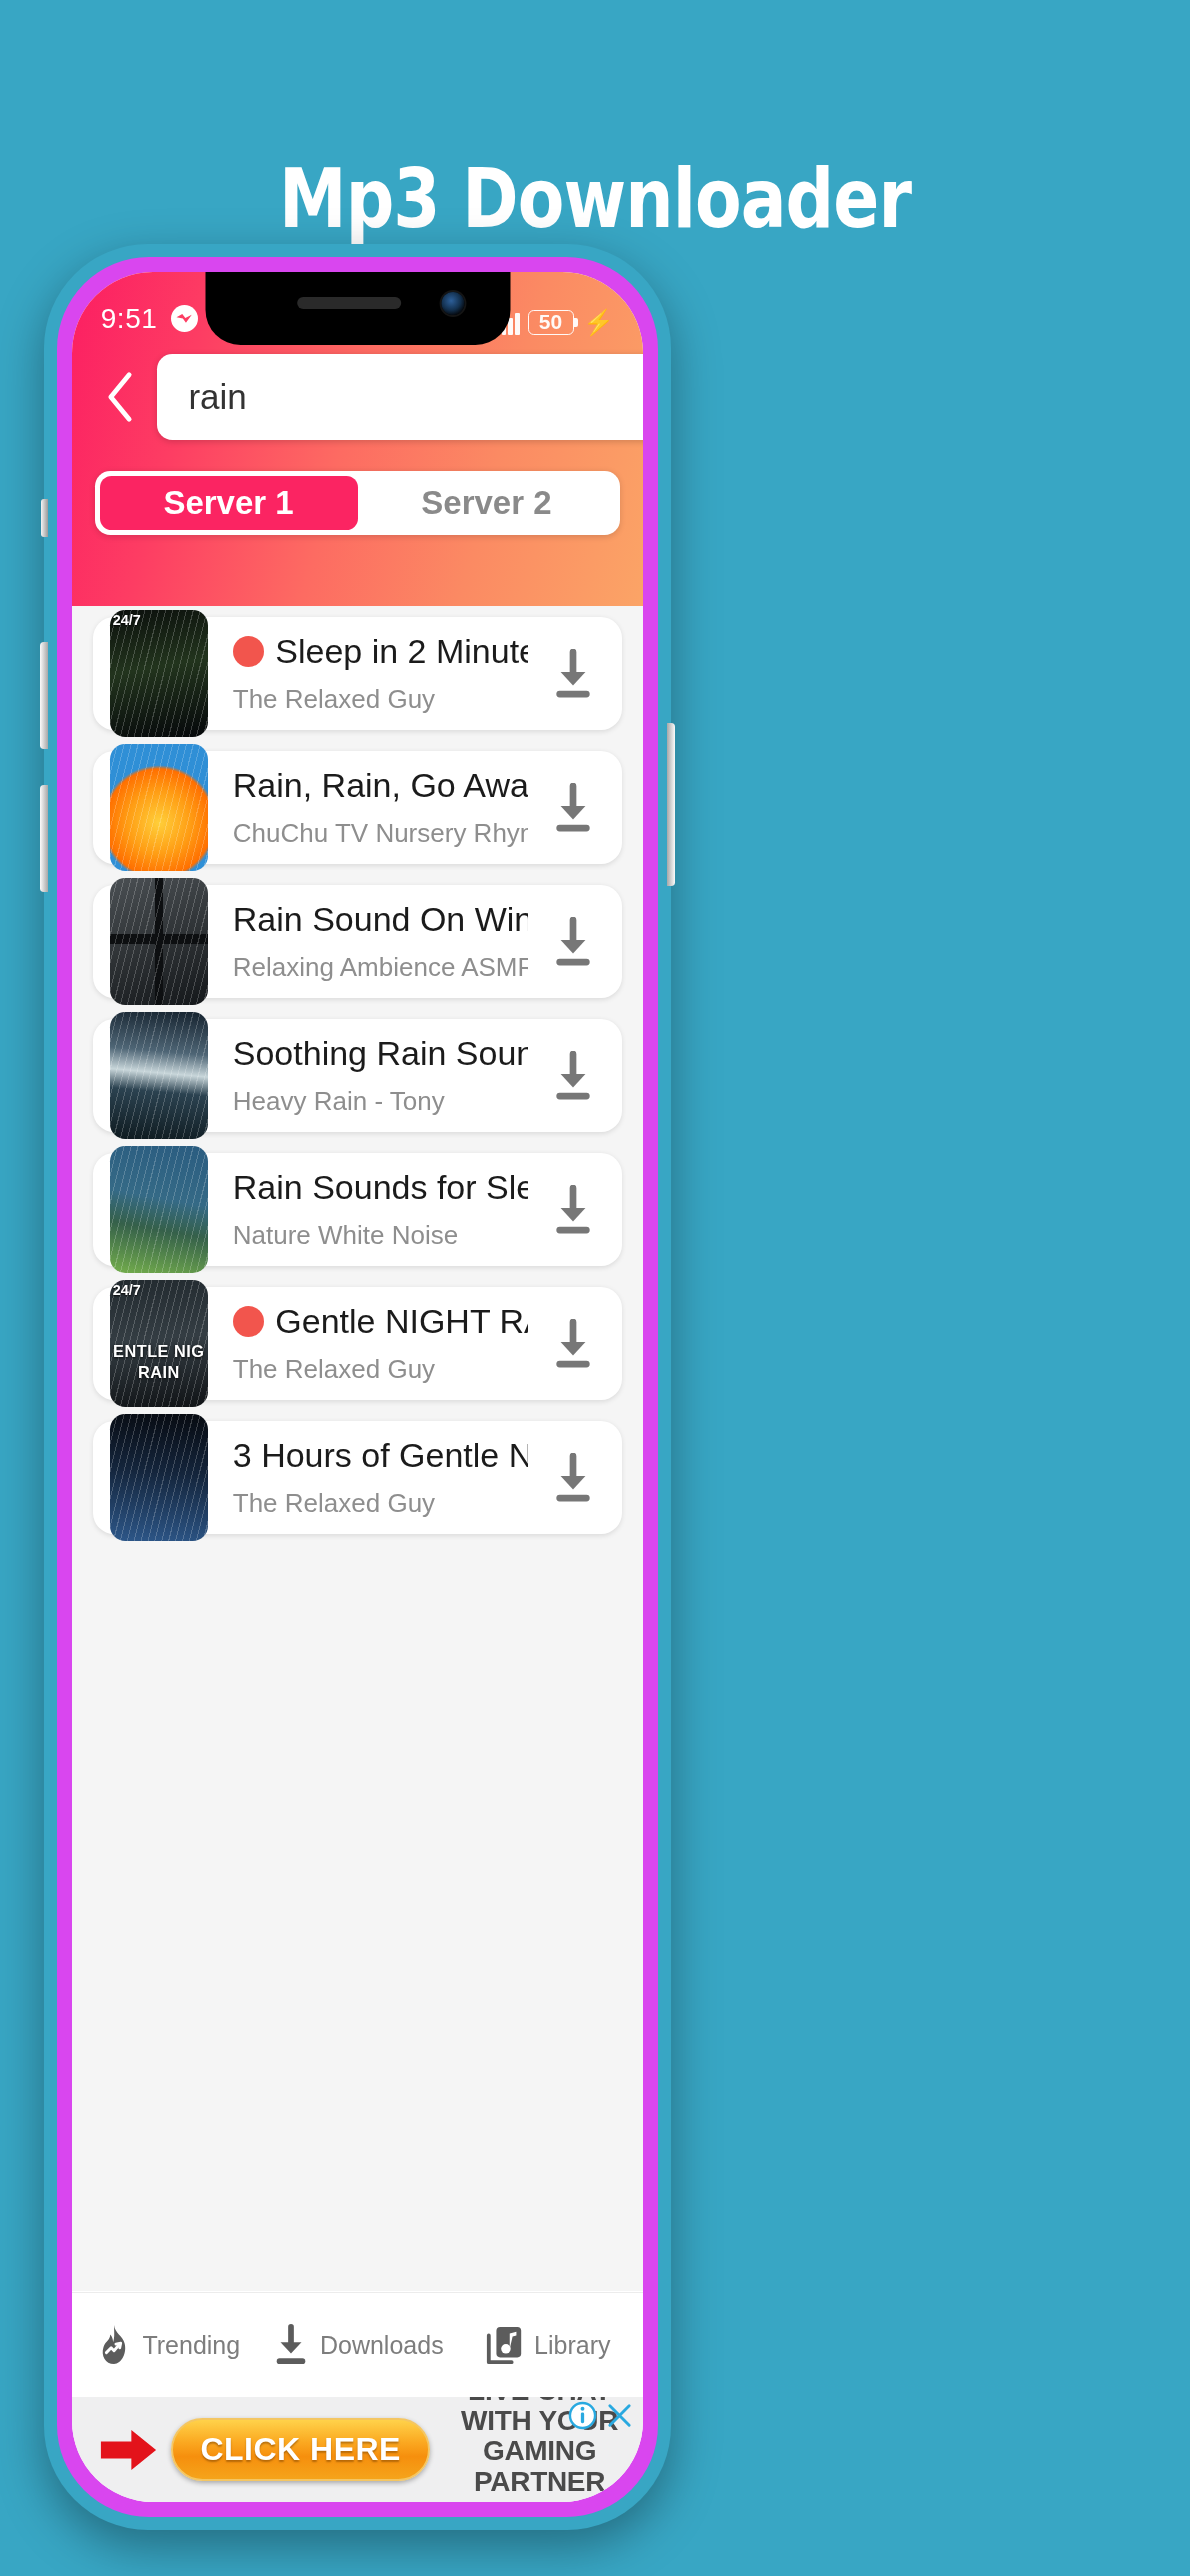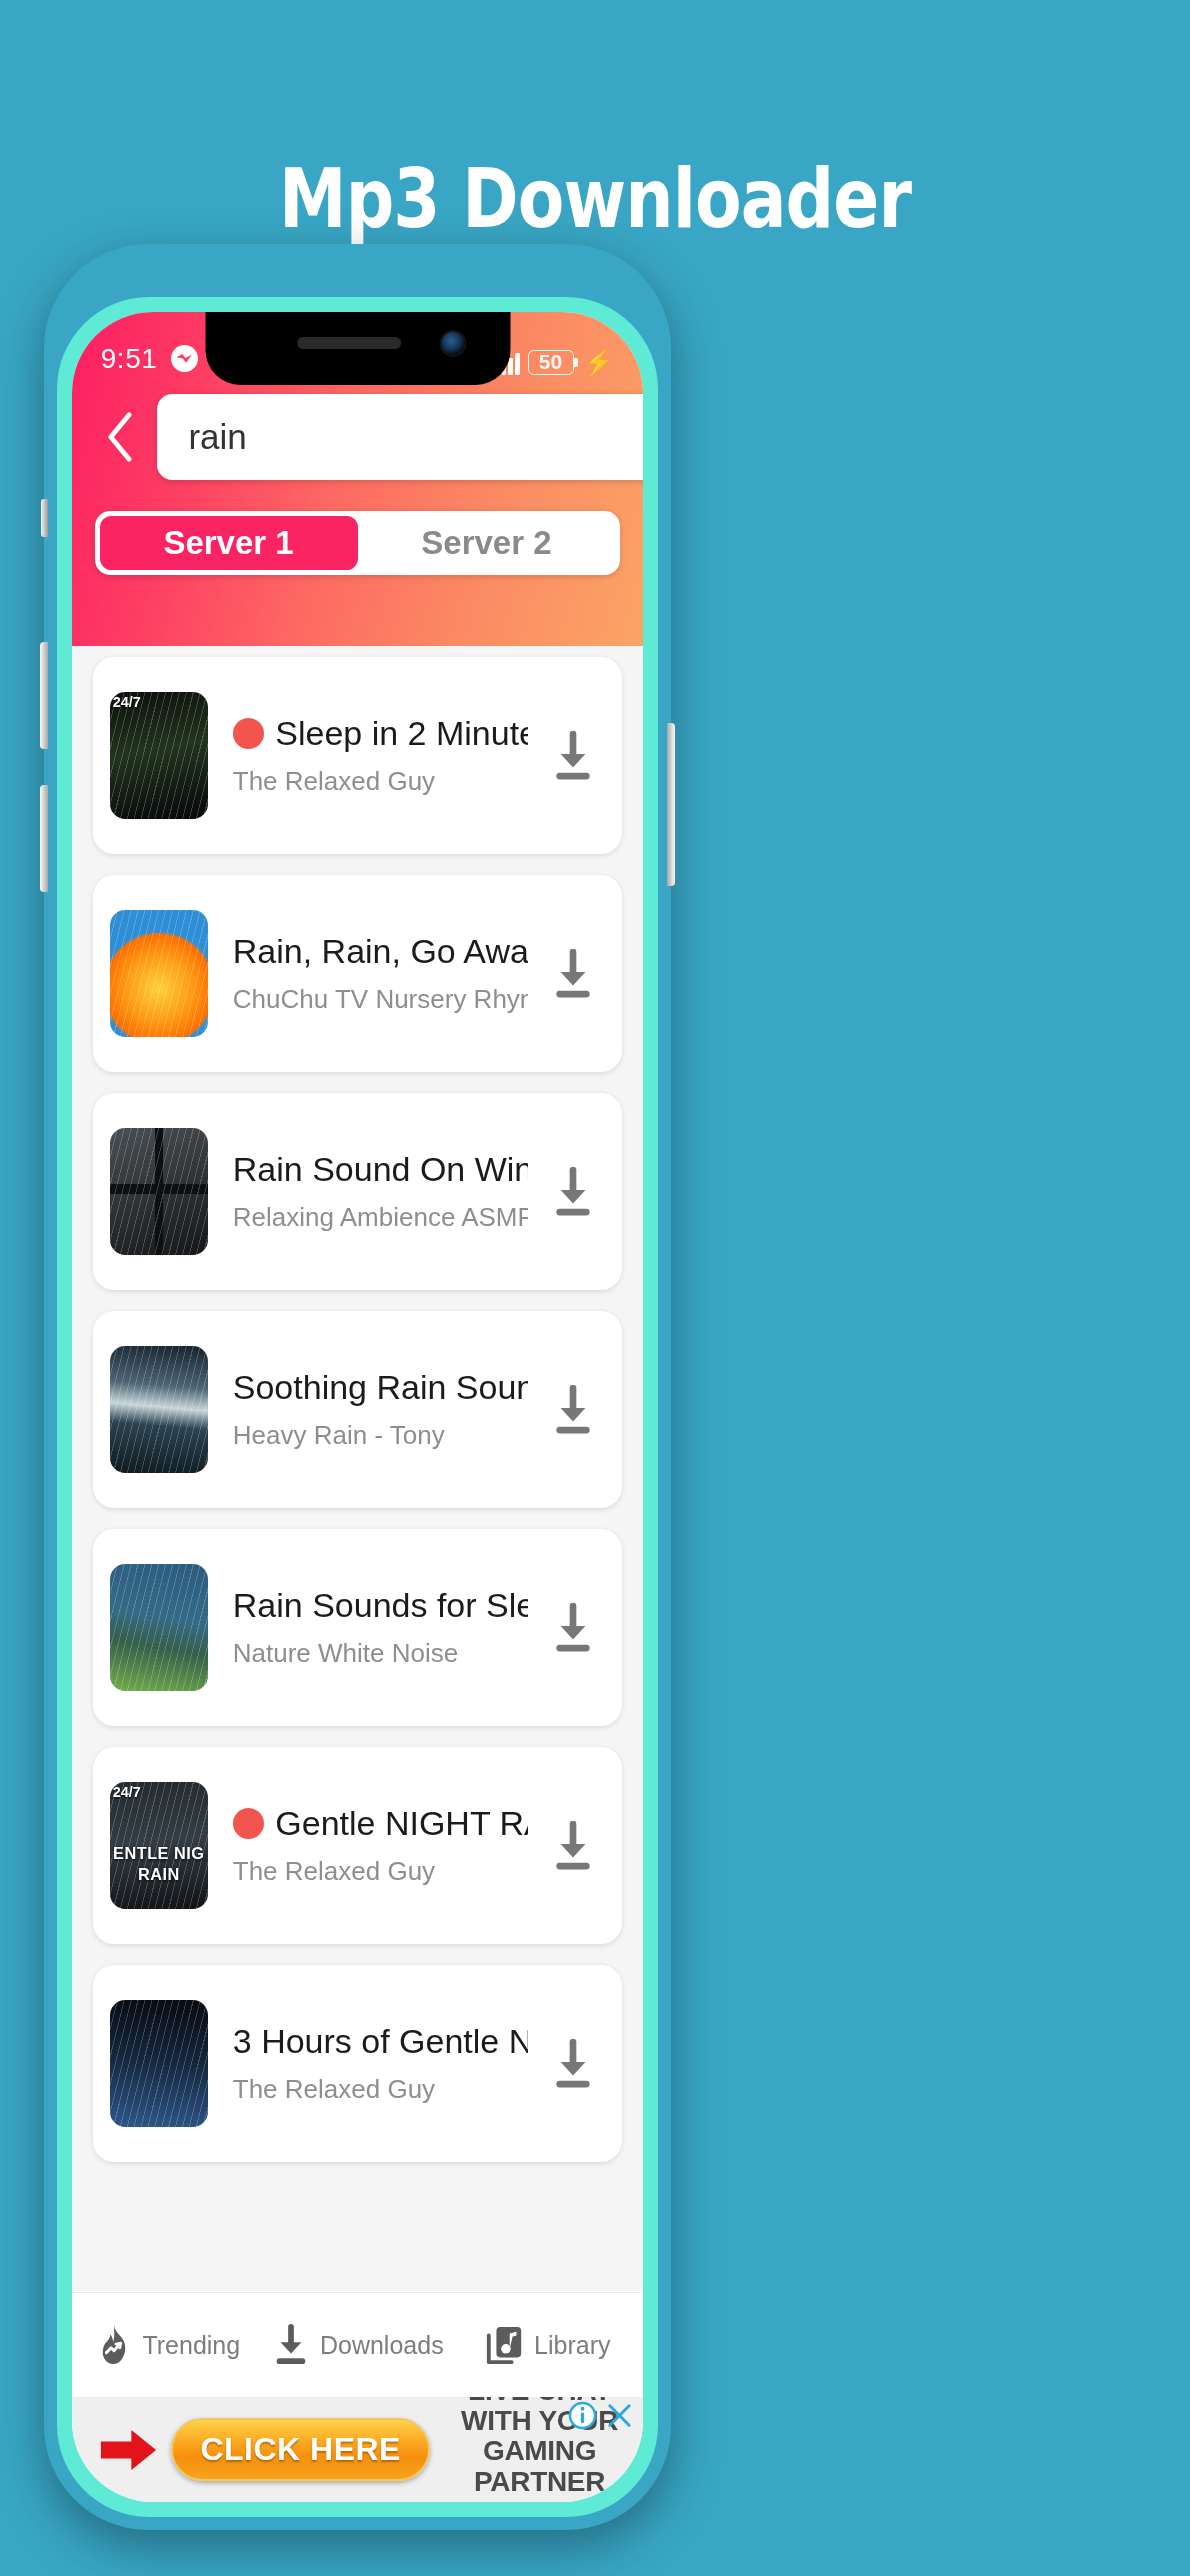--- a/index.html
+++ b/index.html
@@ -30,22 +30,21 @@
     left:44px; top:244px;
     width:627px; height:2286px;
     border-radius:104px;
     background:linear-gradient(100deg,#0d0d0d 0%, #ararara 0%, #2b2b2b 12%, #8e8e8e 18%, #f2f2f2 22%, #cfcfcf 26%, #4a4a4a 33%, #1b1b1b 50%, #1b1b1b 70%, #4a4a4a 80%, #d9d9d9 88%, #8a8a8a 94%, #111 100%);
     box-shadow:0 17px 48px rgba(0,0,0,0.35);
   }
   .phone-inner {
     position:absolute;
     left:13.4px; top:13.4px; right:13.4px; bottom:13.4px;
     border-radius:92px;
-    background:#5eead4;
-    margin-top:40px;
+    background:#d946ef;
   }
   .screen {
     position:absolute;
     left:14.4px; top:14.4px; right:14.4px; bottom:14.4px;
     border-radius:81px;
     overflow:hidden;
     background:#ffffff;
   }
   
   .btn-mute {
@@ -185,21 +184,21 @@
   .list {
     position:absolute;
     left:0; right:0;
     top:334px; bottom:211px;
     background:#f5f5f5;
     overflow:hidden;
     padding:11.5px 0 0 0;
   }
   .card {
     margin:0 21px 21px 21px;
-    height:197px;
+    height:113px;
     background:#fff;
     border-radius:21px;
     box-shadow:0 1.9px 5.8px rgba(0,0,0,0.10);
     display:flex; align-items:center;
     padding:0 13.4px 0 17px;
   }
   .thumb {
     width:98px; height:127px;
     border-radius:15.3px;
     flex:0 0 auto;

